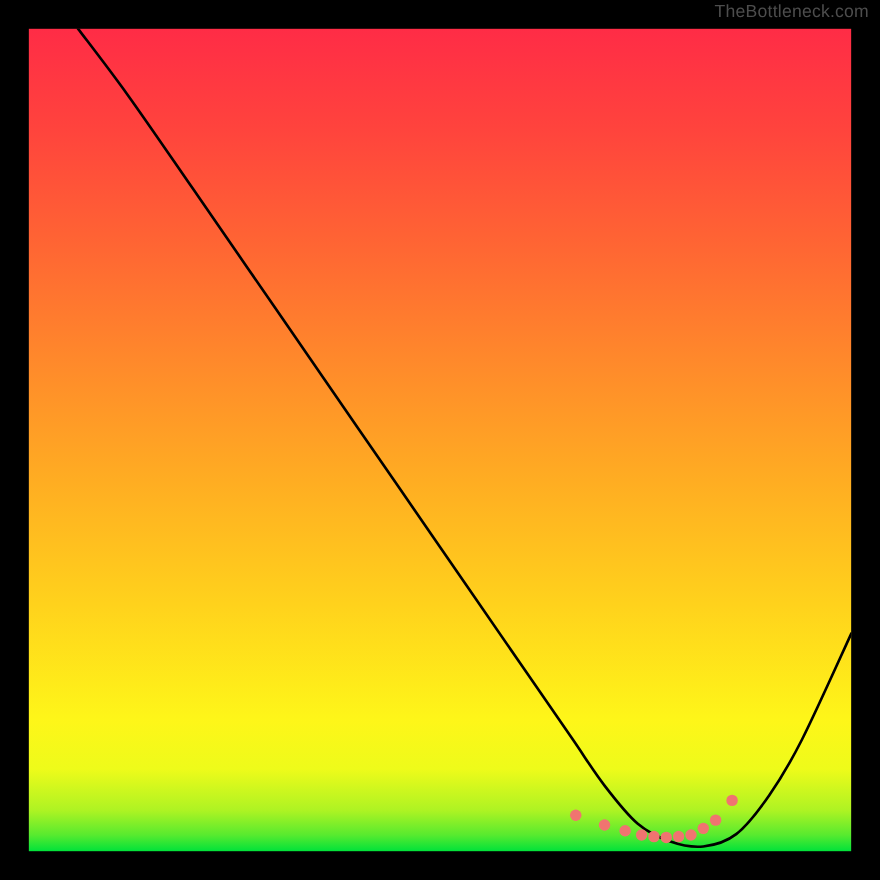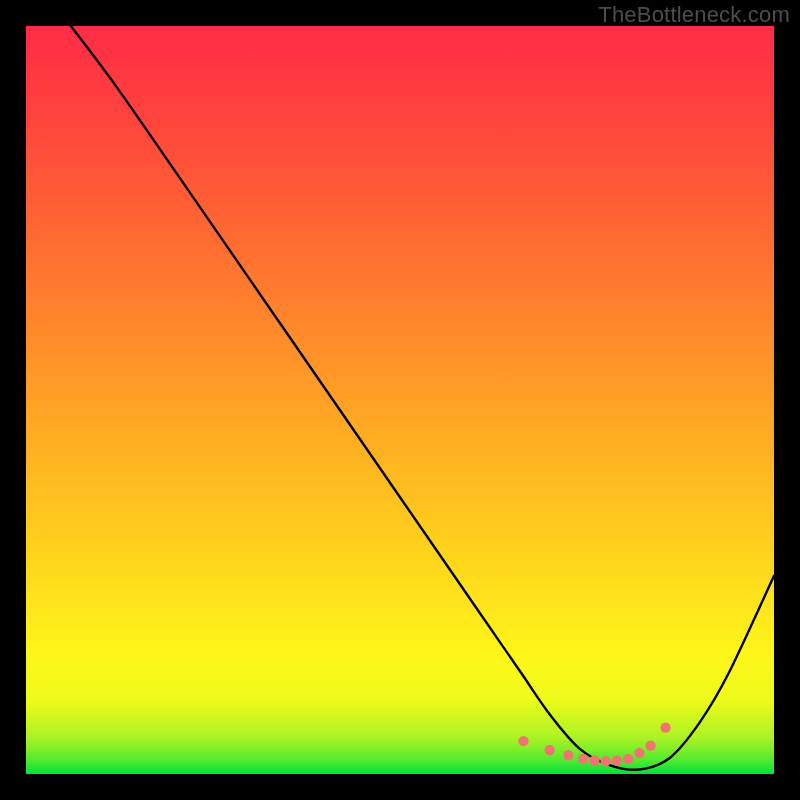--- a/index.html
+++ b/index.html
@@ -15,21 +15,21 @@
     width: 800px;
     height: 800px;
     background: #000000;
   }
   .watermark {
     position: absolute;
     top: 2px;
     right: 10px;
     color: #4d4d4d;
     font-family: Arial, Helvetica, sans-serif;
-    font-size: 22px;
+    font-size: 16px;
     font-weight: 500;
     letter-spacing: 0.2px;
     z-index: 5;
   }
   .plot {
     position: absolute;
     left: 26px;
     top: 26px;
     width: 748px;
     height: 748px;

